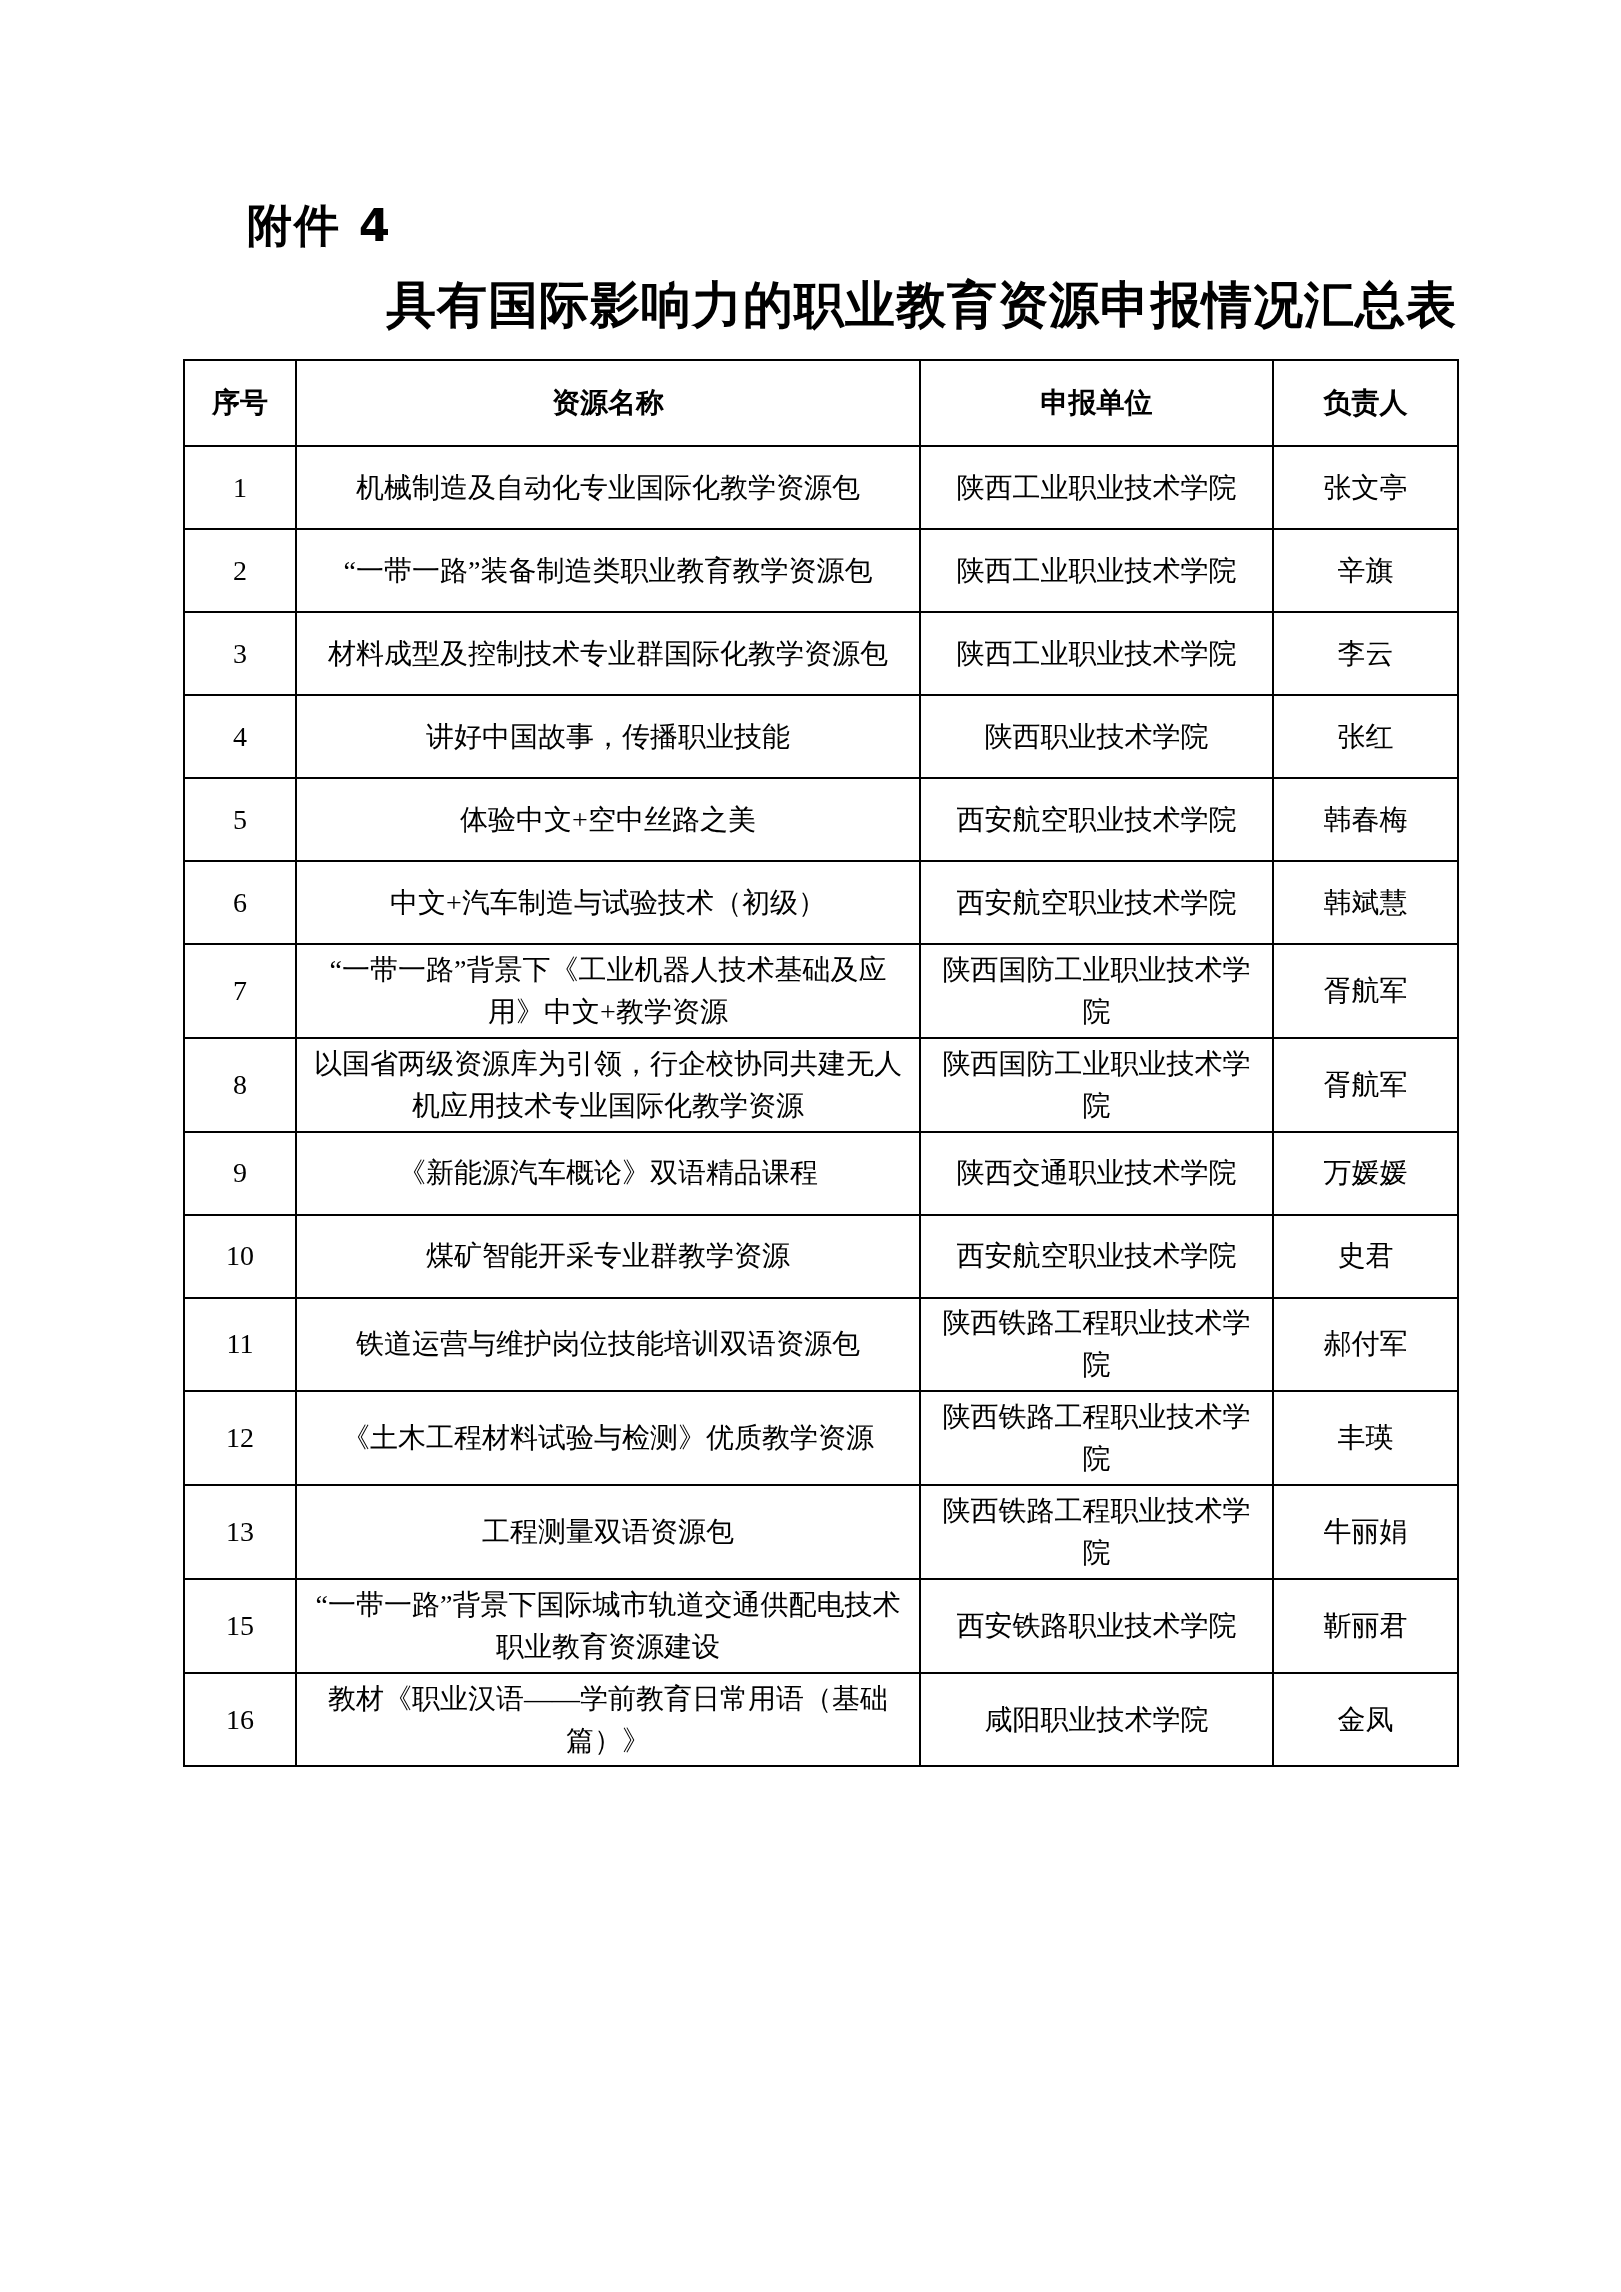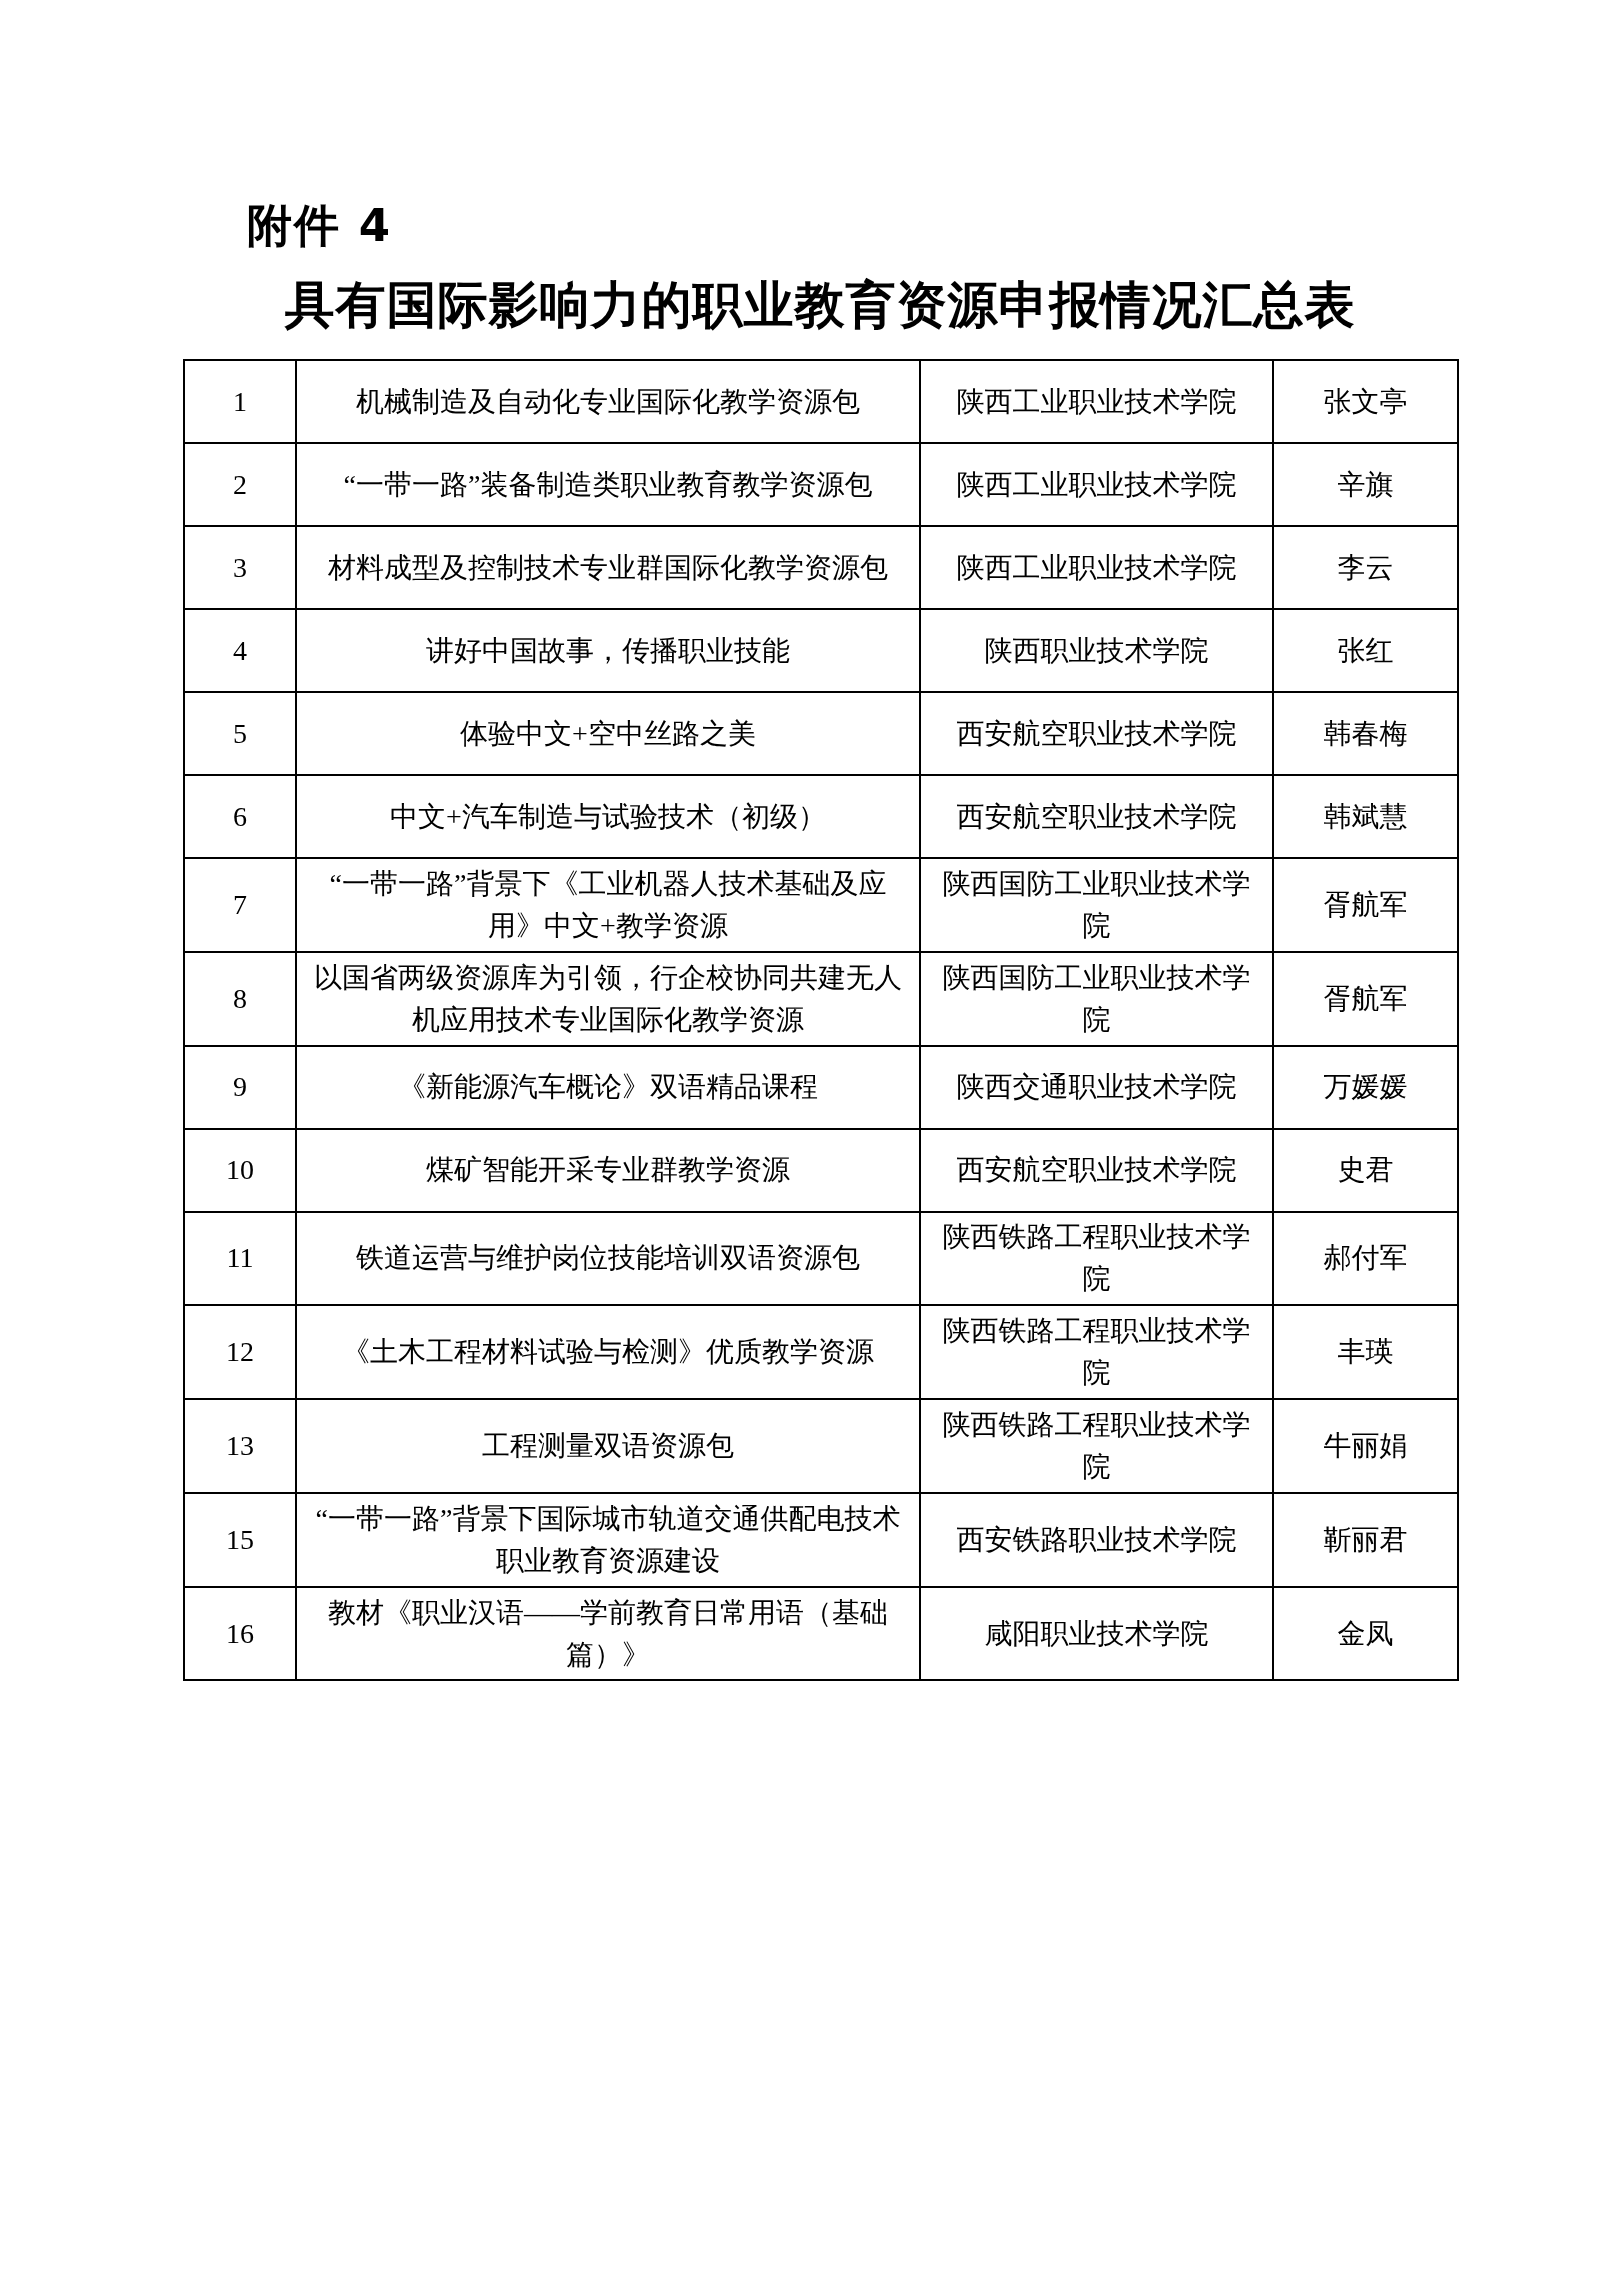--- a/index.html
+++ b/index.html
@@ -19,21 +19,21 @@
     font-size:45px;
     font-weight:bold;
     font-family:"DejaVu Sans","Liberation Sans",sans-serif;
     letter-spacing:2px;
   }
   .doc-title {
     position:absolute;
     left:183px;
     top:272px;
     width:1274px;
-    text-align:center;
+    text-align:right;
     font-size:50px;
     font-weight:bold;
     letter-spacing:1px;
     white-space:nowrap;
   }
   table.summary-table {
     position:absolute;
     left:183px;
     top:359px;
     width:1274px;
@@ -68,20 +68,26 @@
   <div class="doc-title">具有国际影响力的职业教育资源申报情况汇总表</div>
 
   <table class="summary-table">
     <colgroup>
       <col style="width:112px">
       <col style="width:624px">
       <col style="width:353px">
       <col style="width:185px">
     </colgroup>
     <tbody>
+      <tr class="hdr">
+        <th>序号</th>
+        <th>资源名称</th>
+        <th>申报单位</th>
+        <th>负责人</th>
+      </tr>
 
       <tr class="h85">
         <td class="cell-index">1</td>
         <td class="cell-resource">机械制造及自动化专业国际化教学资源包</td>
         <td class="cell-unit">陕西工业职业技术学院</td>
         <td class="cell-leader">张文亭</td>
       </tr>
       <tr class="h85">
         <td class="cell-index">2</td>
         <td class="cell-resource">“一带一路”装备制造类职业教育教学资源包</td>

